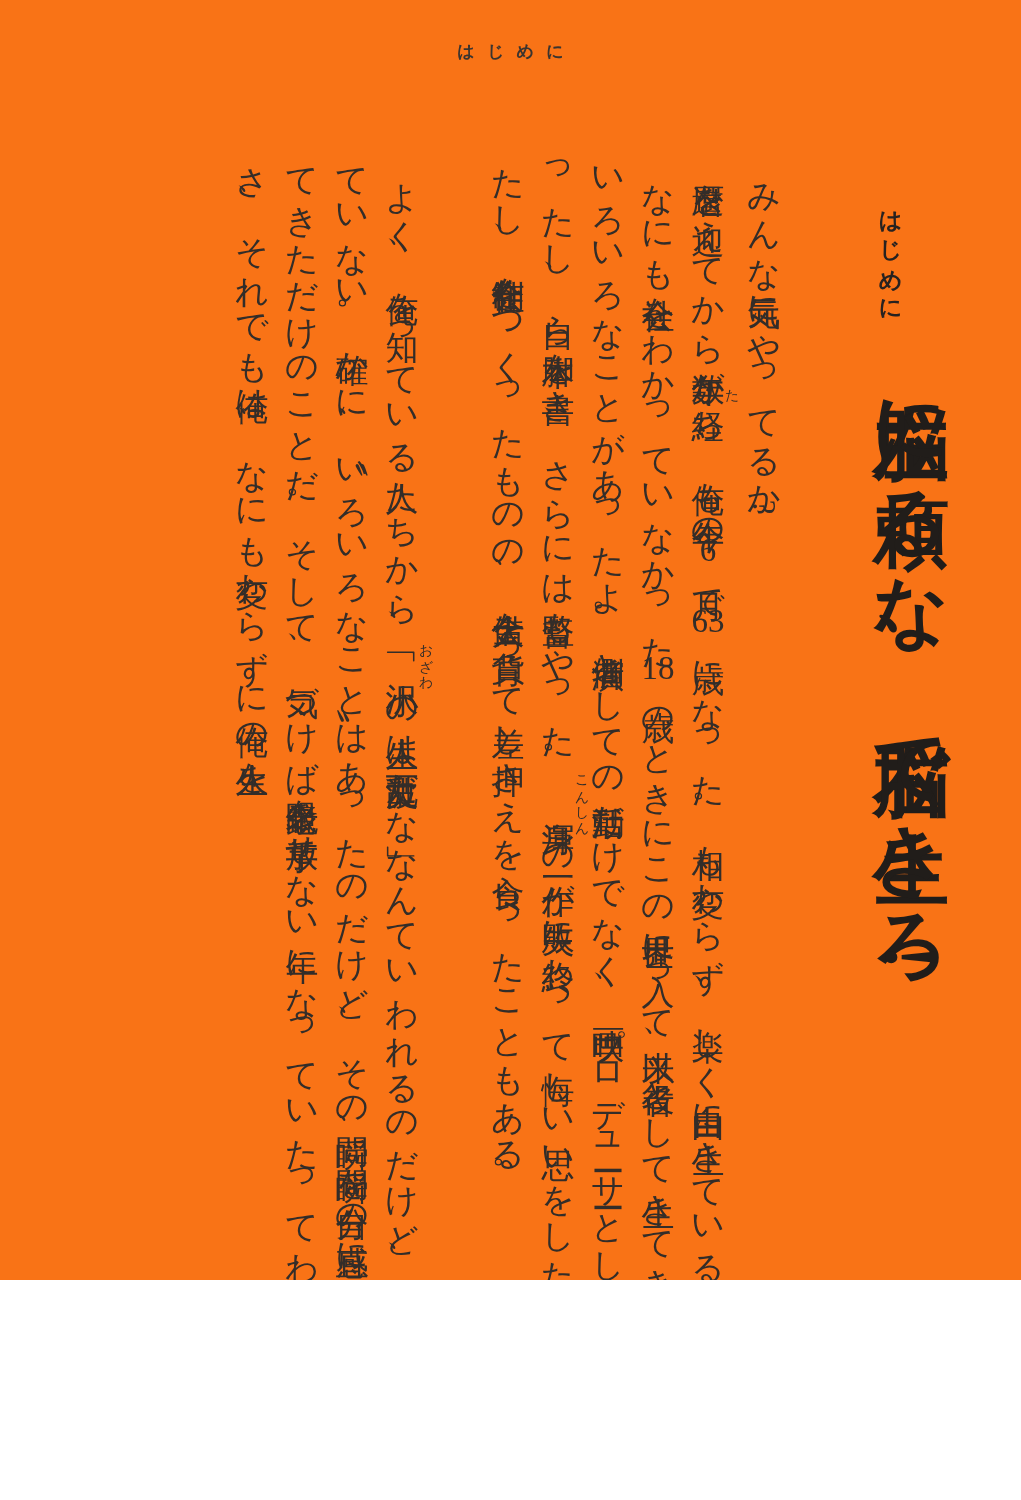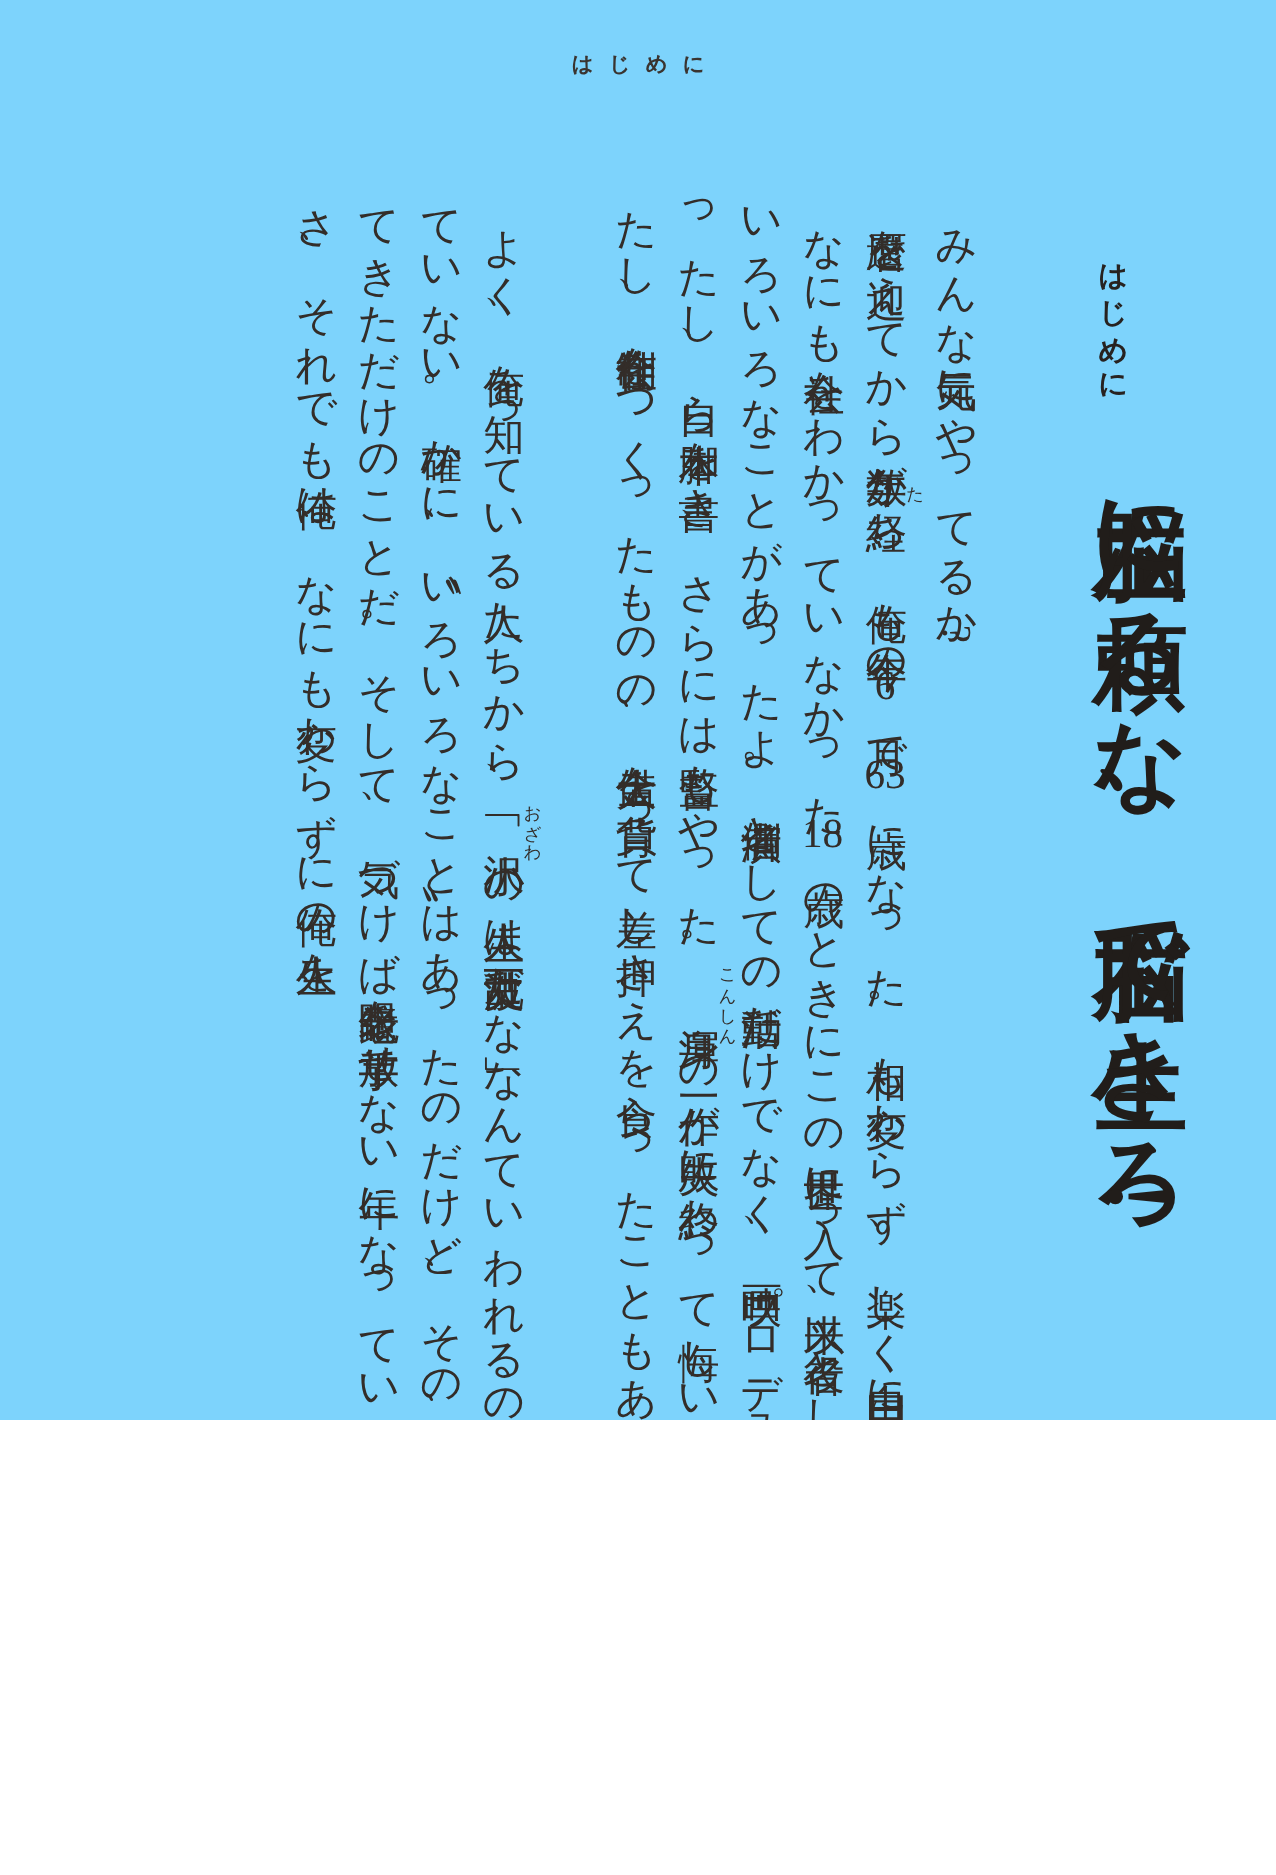--- a/index.html
+++ b/index.html
@@ -3,22 +3,22 @@
 <meta charset="utf-8">
 <style>
   html, body {
     margin: 0;
     padding: 0;
     background: #ffffff;
   }
   .page {
     position: relative;
     width: 1021px;
-    height: 1136px;
-    background: #7dd3fc;
+    height: 1280px;
+    background: #f97316;
     overflow: hidden;
     font-family: "Liberation Serif", "DejaVu Serif", serif;
     color: #332d29;
   }
   
   .running-head {
     position: absolute;
     top: 40px;
     left: 0;
     right: 0;

